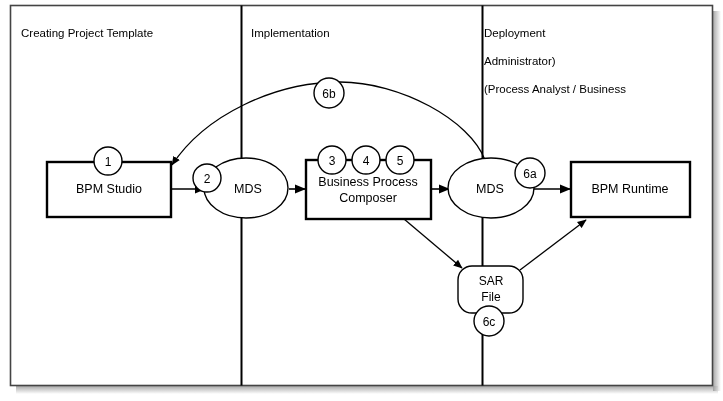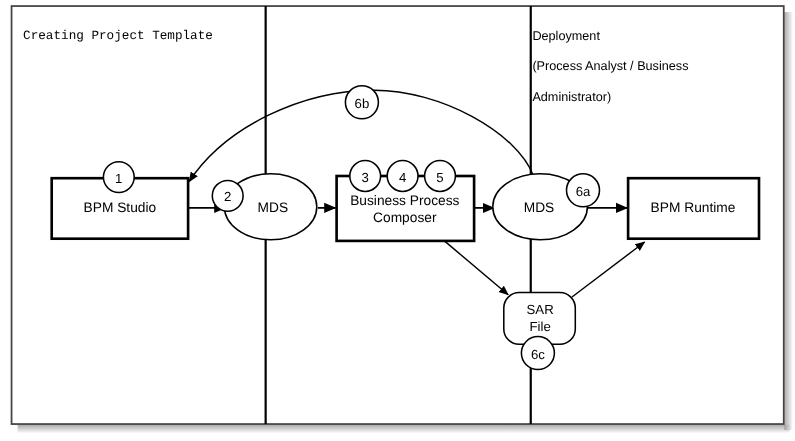--- a/index.html
+++ b/index.html
@@ -142,28 +142,29 @@
       <text x="329" y="98" text-anchor="middle" font-family="Liberation Sans, sans-serif" font-size="12" fill="#000">6b</text>
     </g>
 
     <g>
       <circle cx="489" cy="321" r="15" fill="#ffffff" stroke="#000" stroke-width="1.4"></circle>
       <text x="489" y="326" text-anchor="middle" font-family="Liberation Sans, sans-serif" font-size="12" fill="#000">6c</text>
     </g>
 
   </svg>
 
-  <div class="swim-label" style="left:21px; top:12px;font-family:Liberation Mono, monospace;">
+  <div class="swim-label" style="left:21px; top:12px;">
     <div>Creating Project Template</div>
     <div></div>
   </div>
 
   <div class="swim-label" style="left:251px; top:12px;">
+    <div>Implementation</div>
     <div></div>
   </div>
 
   <div class="swim-label" style="left:484px; top:12px;">
     <div>Deployment</div>
+    <div>Administrator)</div>
     <div>(Process Analyst / Business</div>
-    <div>Administrator)</div>
   </div>
 
 </div>
 
 </body></html>

